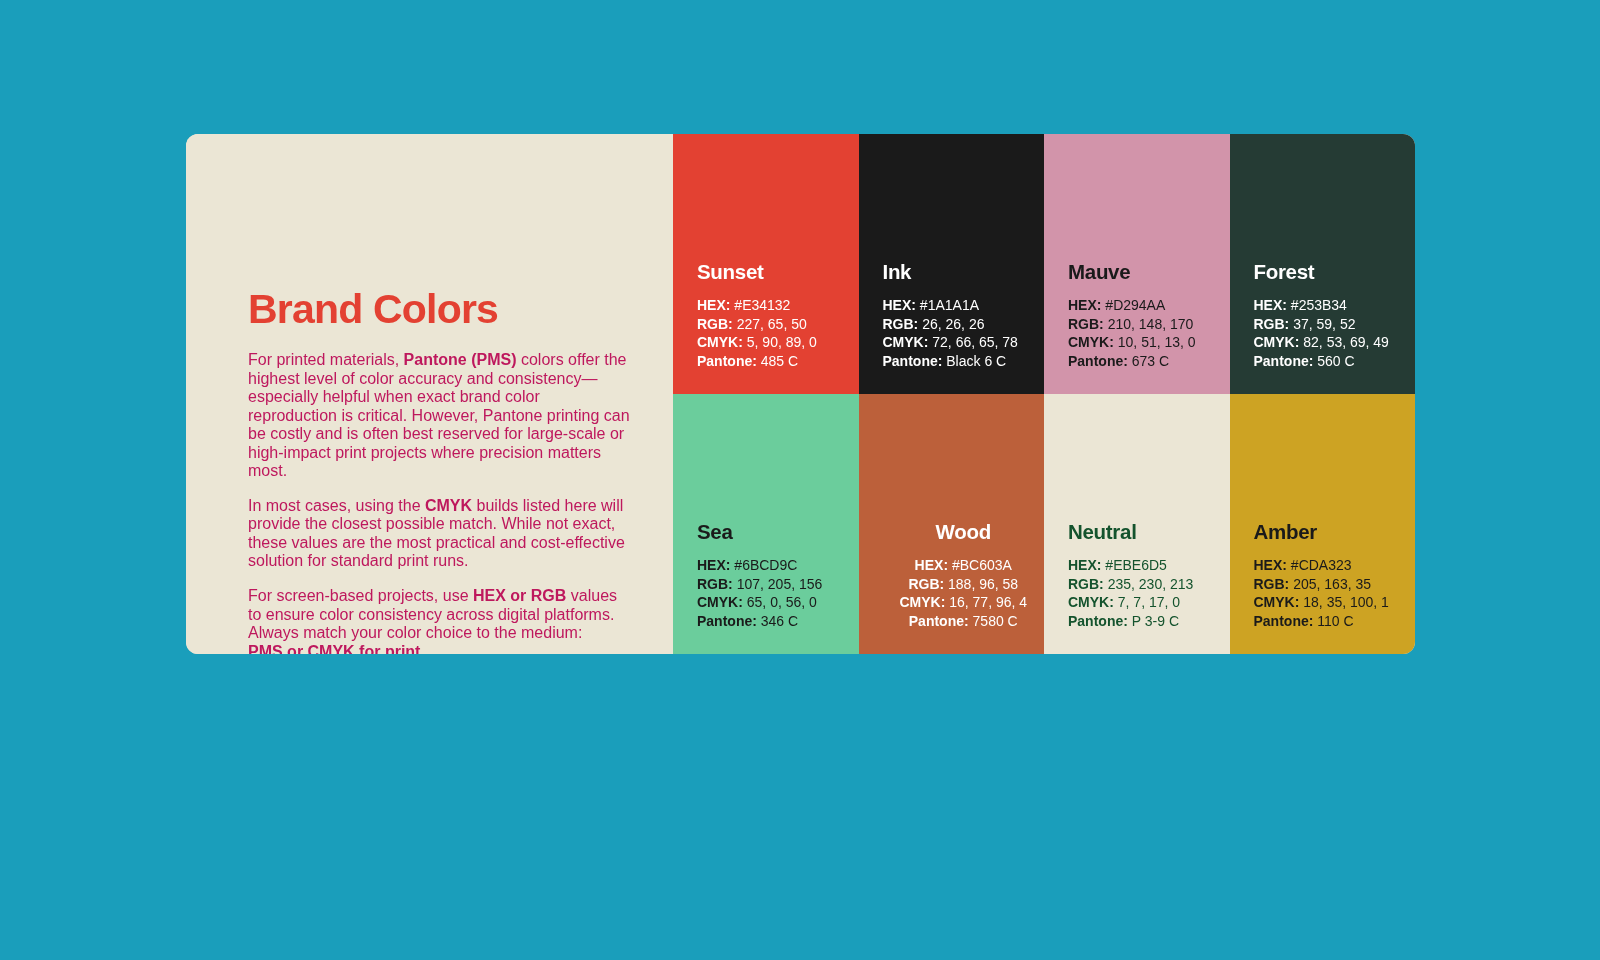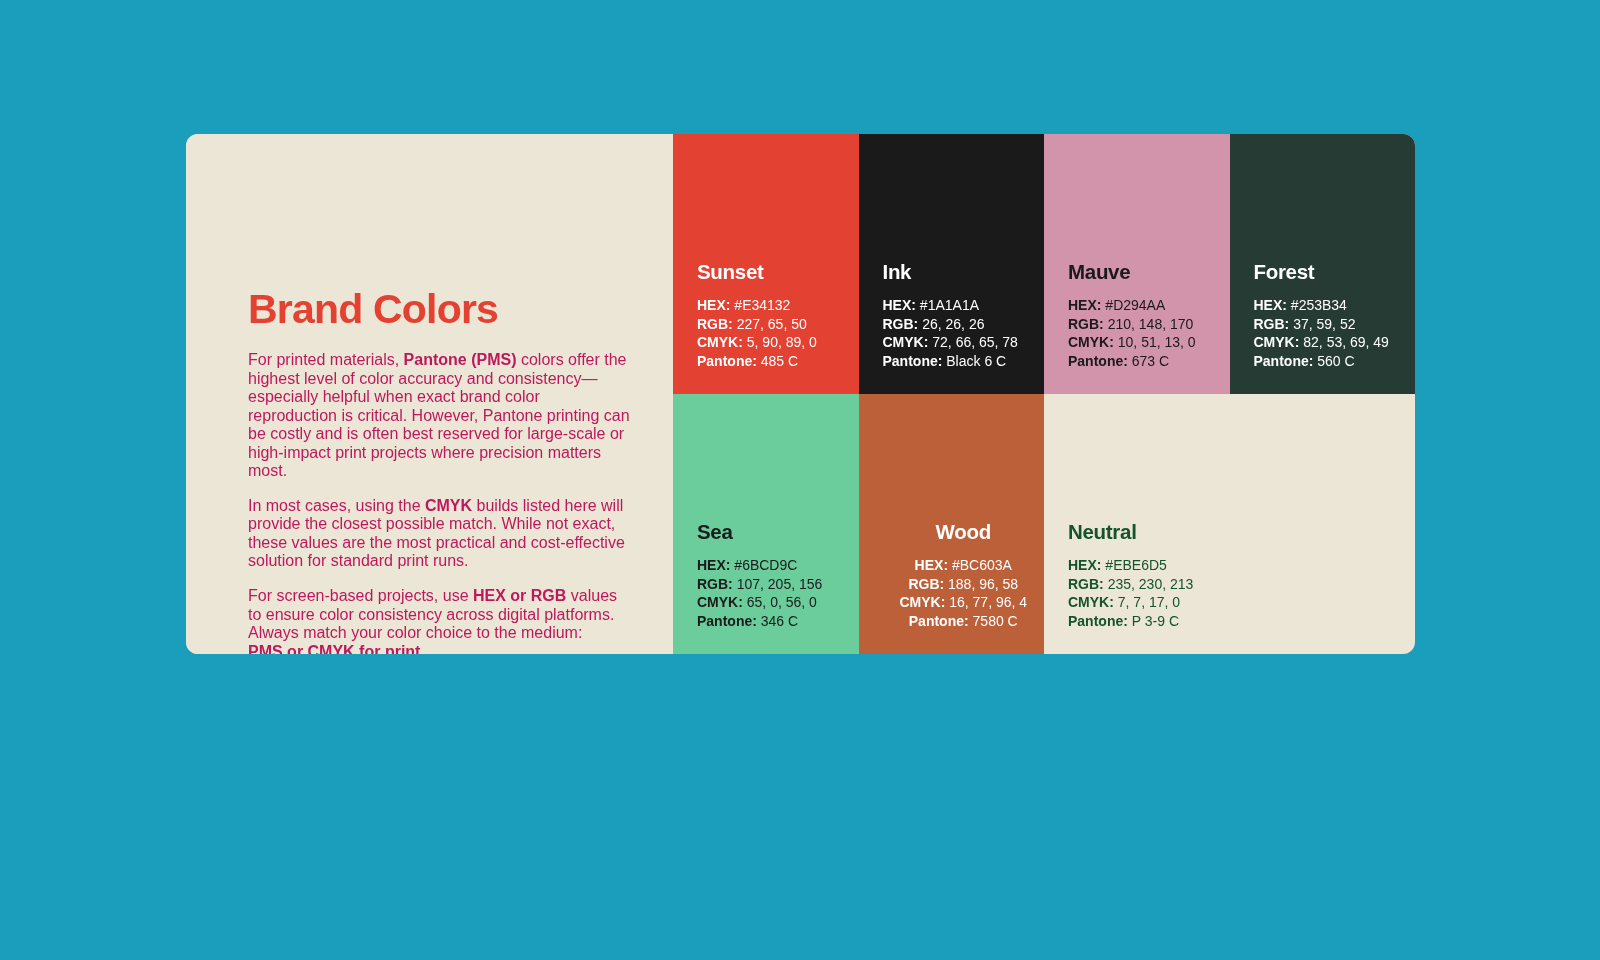--- a/index.html
+++ b/index.html
@@ -169,15 +169,24 @@
       </div>
       <div class="swatch" style="background: rgb(235, 230, 213); color: #14532d;">
         <div class="swatch-name">Neutral</div>
         <div class="swatch-specs">
           <div class="spec-row"><span class="spec-label">HEX:</span> <span class="spec-value">#EBE6D5</span></div>
           <div class="spec-row"><span class="spec-label">RGB:</span> <span class="spec-value">235, 230, 213</span></div>
           <div class="spec-row"><span class="spec-label">CMYK:</span> <span class="spec-value">7, 7, 17, 0</span></div>
           <div class="spec-row"><span class="spec-label">Pantone:</span> <span class="spec-value">P 3-9 C</span></div>
         </div>
       </div>
+      <div class="swatch" style="background: rgb(205, 163, 35); color: rgb(26, 26, 26);">
+        <div class="swatch-name">Amber</div>
+        <div class="swatch-specs">
+          <div class="spec-row"><span class="spec-label">HEX:</span> <span class="spec-value">#CDA323</span></div>
+          <div class="spec-row"><span class="spec-label">RGB:</span> <span class="spec-value">205, 163, 35</span></div>
+          <div class="spec-row"><span class="spec-label">CMYK:</span> <span class="spec-value">18, 35, 100, 1</span></div>
+          <div class="spec-row"><span class="spec-label">Pantone:</span> <span class="spec-value">110 C</span></div>
+        </div>
+      </div>
     </div>
 
 </div>
 
 </body></html>

